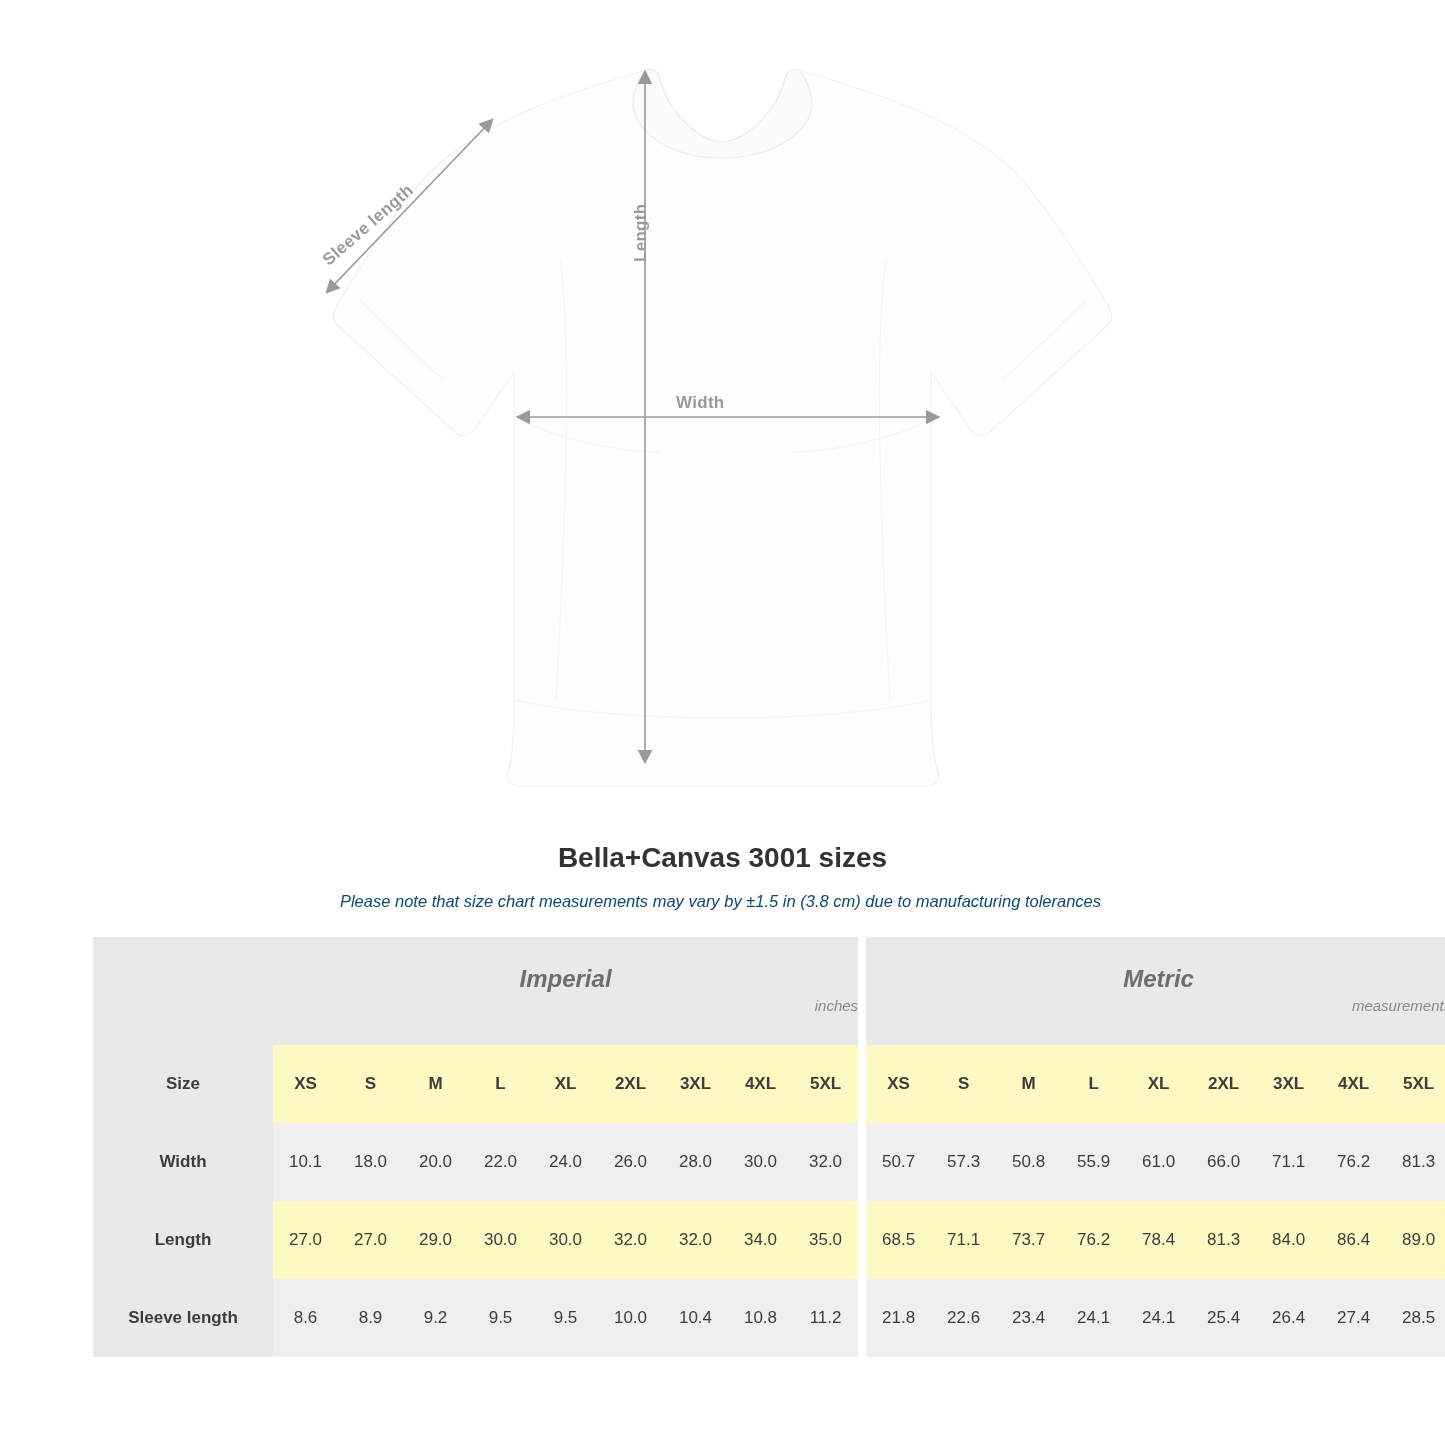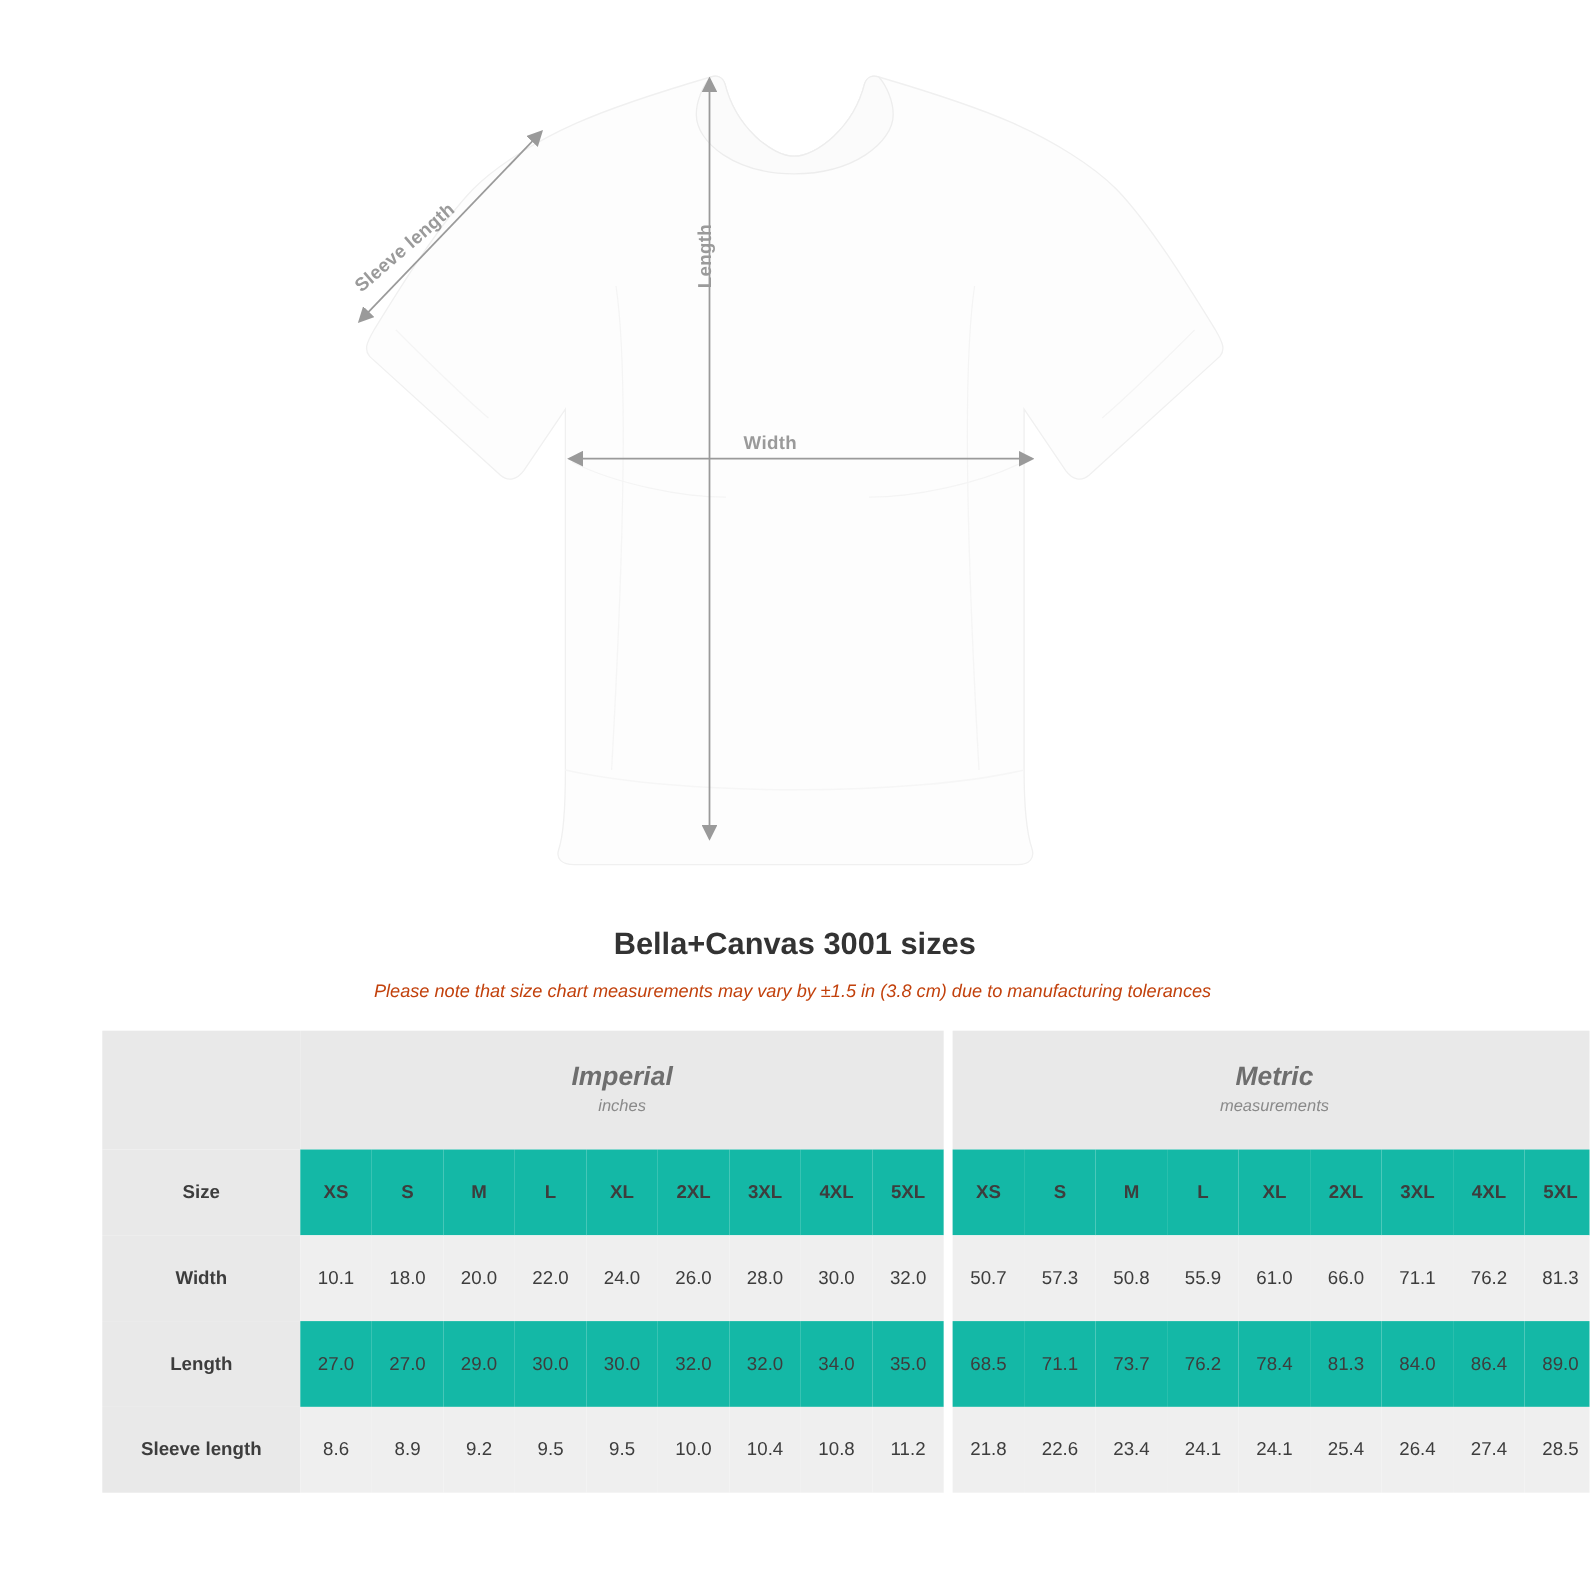--- a/index.html
+++ b/index.html
@@ -62,21 +62,21 @@
     font-size: 28px;
     font-weight: bold;
     color: #333333;
     margin: 12px;
     padding: 0 0 6px 0;
   }
   .chart-note {
     text-align: center;
     font-size: 16.5px;
     font-style: italic;
-    color: #c2410c;
+    color: #0c4a6e;
     margin: 0;
     padding: 0 4px 26px 0;
   }
 
   
   .table-wrap {
     padding: 0 45px;
   }
   table.size-table {
     width: 1355px;
@@ -100,20 +100,21 @@
     font-weight: bold;
     font-style: italic;
     color: #6e6e6e;
     line-height: 1.25;
   }
   .unit-head .unit-sub {
     font-size: 15px;
     font-style: italic;
     color: #8a8a8a;
     line-height: 1.6;
+    text-align: right;
   }
   .corner-cell {
     background: #e9e9e9;
   }
   tr.head-row td {
     height: 78px;
     text-align: center;
   }
   tr.data-row td {
     height: 78px;
@@ -129,21 +130,21 @@
   .cell {
     text-align: center;
     font-size: 17px;
     color: #3d3d3d;
     vertical-align: middle;
   }
   .cell.size-head {
     font-weight: bold;
   }
   .band-light td {
-    background: #14b8a6;
+    background: #fef9c3;
   }
   .band-grey td {
     background: #efefef;
   }
   .band-grey .rowlabel,
   .band-light .rowlabel {
     background: #e9e9e9;
   }
   .sep {
     width: 8px;

